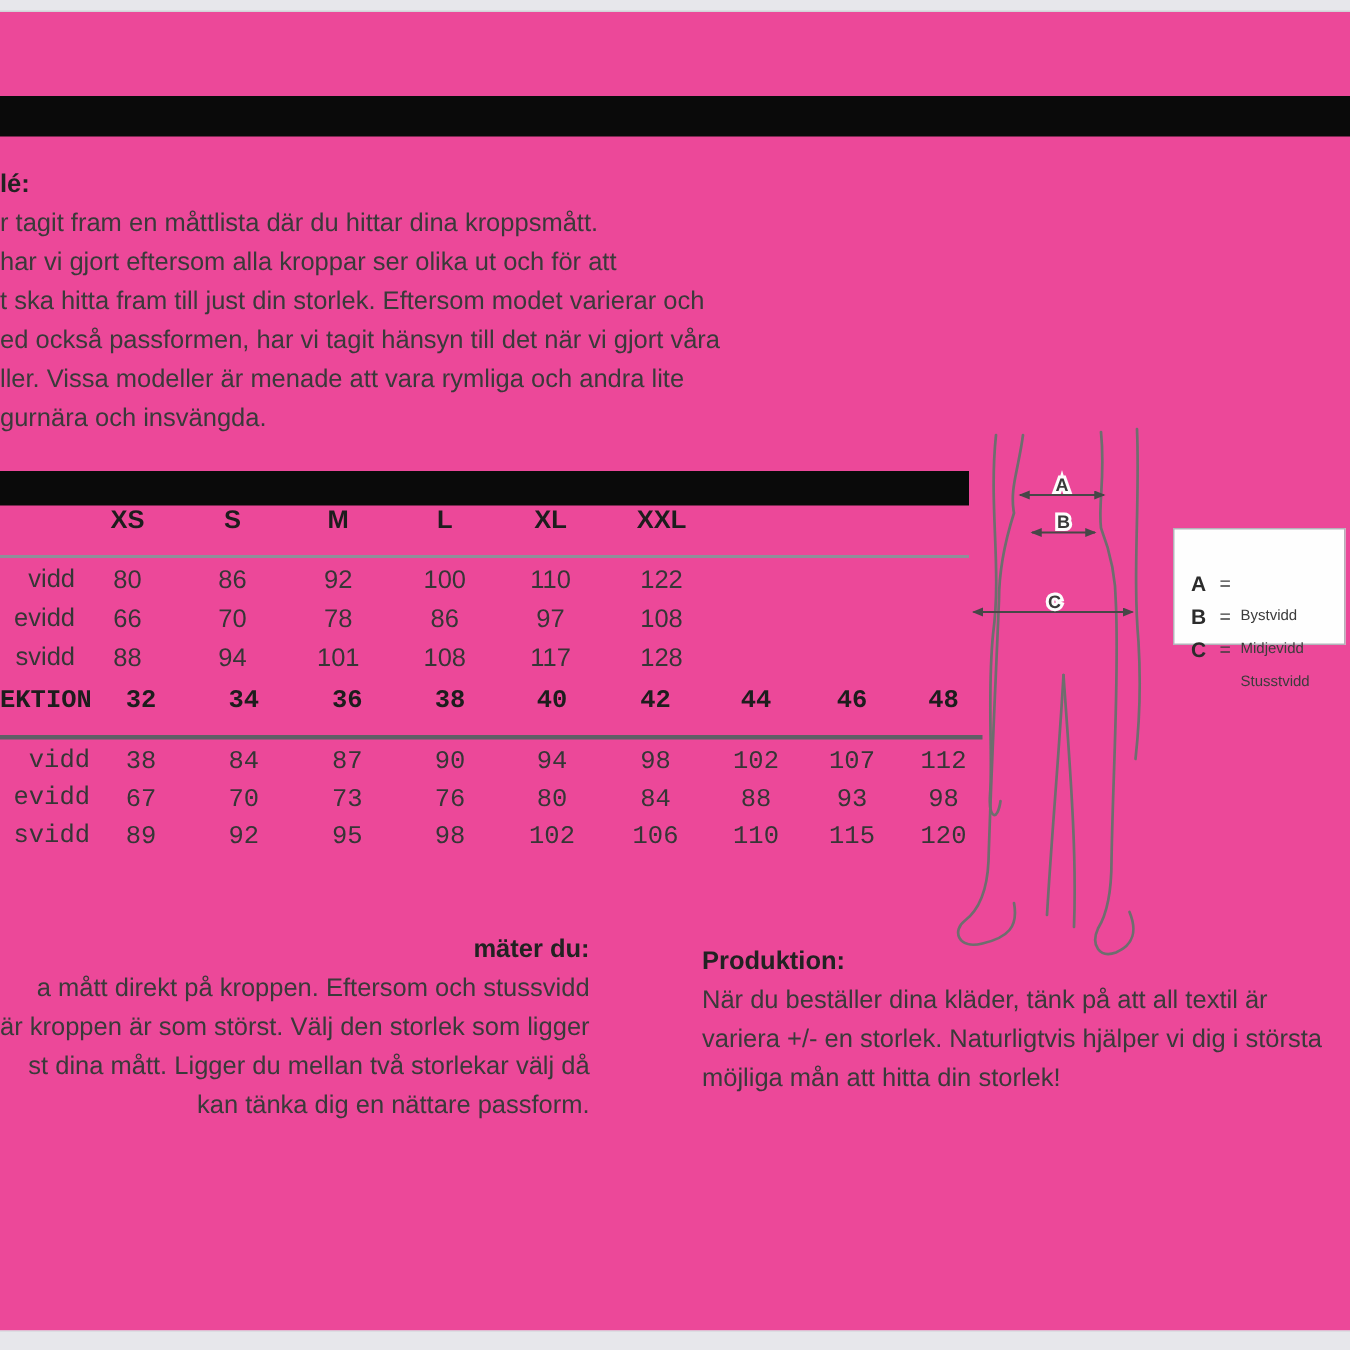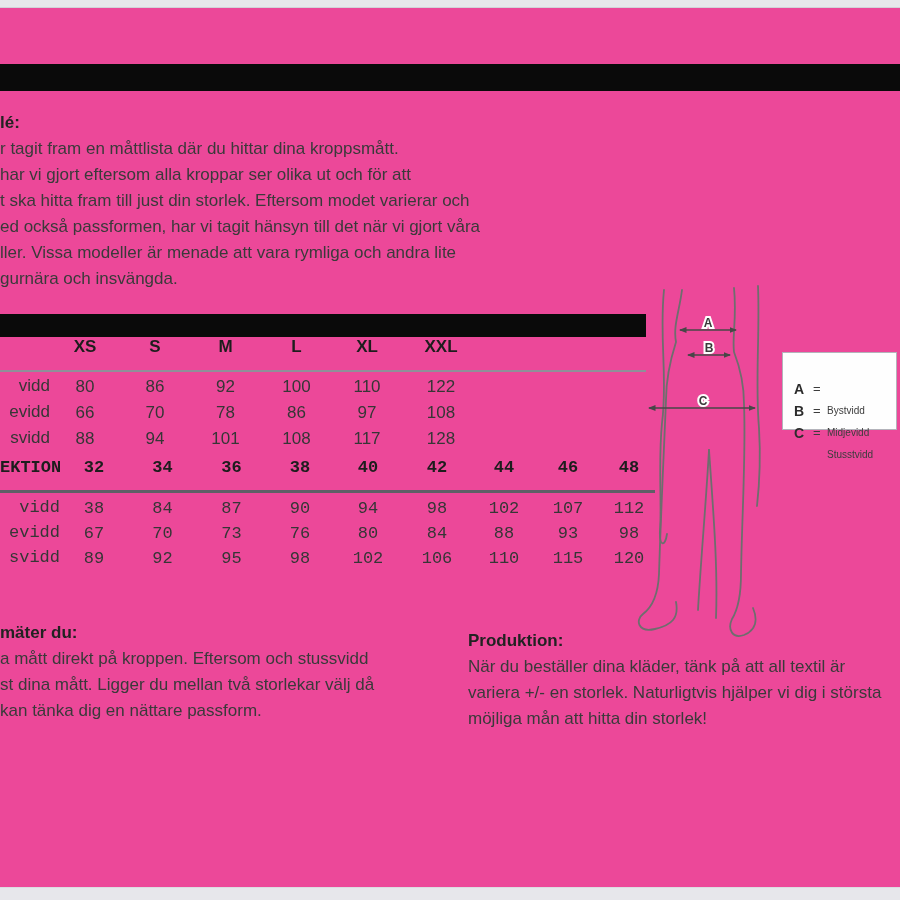--- a/index.html
+++ b/index.html
@@ -13,21 +13,21 @@
   #top-strip{top:0;height:7px;border-bottom:1px solid #d2d2d8;}
   #bottom-strip{top:887px;height:13px;border-top:1px solid #dcdce1;}
   .black-bar{position:absolute;background:#0a0a0a;}
   #bar-top{left:0;top:64px;width:900px;height:27px;}
   #bar-table-title{left:0;top:314px;width:646px;height:23px;}
 
   .para{position:absolute;font-size:17px;line-height:26px;white-space:nowrap;}
   .para .head{font-weight:700;color:#222;}
   .tline{white-space:nowrap;}
   #intro{left:0;top:110px;}
-  #measure-guide{left:0;top:620px;}
+  #measure-guide{left:0;top:620px;text-align:right;}
   #production{left:468px;top:628px;}
 
   
   .ttable{position:absolute;left:0;}
   #t1-wrap{top:346px;width:646px;}
   #t2-wrap{top:466px;width:655px;font-family:Liberation Mono, monospace;}
   .thead{display:grid;align-items:end;height:24px;}
   #t1-wrap .thead{border-bottom:2px solid #8f8f99;grid-template-columns:50px 70px 70px 71px 71px 70px 78px;}
   #t2-wrap .thead{border-bottom:3px solid #5f5f66;grid-template-columns:60px 68px 69px 69px 68px 68px 70px 64px 64px 58px;}
   .trow{display:grid;align-items:center;}
@@ -218,20 +218,21 @@
         <span class="legend-key">C</span>
         <span class="legend-eq">=</span>
         <span class="legend-name">Stusstvidd</span>
       </div>
     </div>
 
   <div id="measure-guide" class="para">
     <div class="head">mäter du:</div>
     <div>
         <div class="tline">a mått direkt på kroppen. Eftersom och stussvidd</div>
+        <div class="tline">är kroppen är som störst. Välj den storlek som ligger</div>
         <div class="tline">st dina mått. Ligger du mellan två storlekar välj då</div>
         <div class="tline">kan tänka dig en nättare passform.</div>
       </div>
   </div>
 
   <div id="production" class="para">
     <div class="head">Produktion:</div>
     <div>
         <div class="tline">När du beställer dina kläder, tänk på att all textil är</div>
         <div class="tline">variera +/- en storlek. Naturligtvis hjälper vi dig i största</div>

